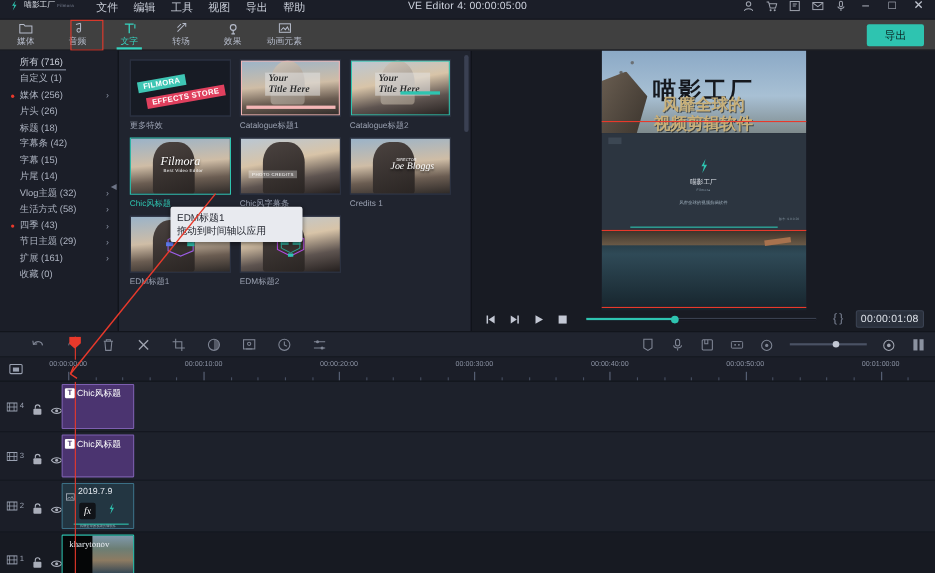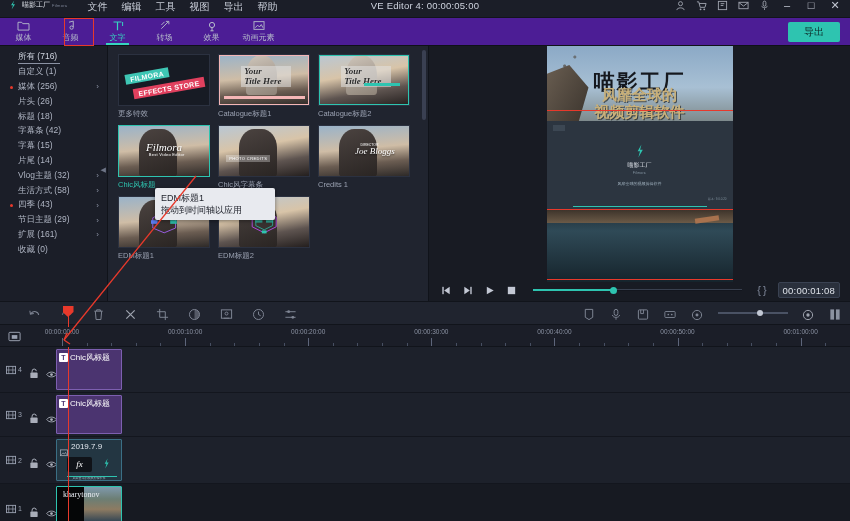--- a/index.html
+++ b/index.html
@@ -34,21 +34,21 @@
   }
   .win-right {
     margin-left: auto; display: flex; align-items: center; gap: 10px;
     padding-right: 8px; position: relative; z-index: 2;
   }
   .win-ico { width: 11px; height: 11px; opacity: .8; }
   .win-ico svg { display: block; }
   .winbtn { font-size: 11px; color: #c0c5d0; width: 14px; text-align: center; line-height: 11px;}
   
   .toolbar {
-    height: 28px; background: #4c1d95; display: flex; align-items: center;
+    height: 28px; background: #404040; display: flex; align-items: center;
     border-bottom: 1px solid #0f1119; position: relative;
   }
   .tool-tab {
     width: 47px; height: 28px; display: flex; flex-direction: column;
     align-items: center; justify-content: center; gap: 1px;
     font-size: 8px; color: #b6bccb; cursor: default; position: relative;
   }
   .tool-tab .ti { height: 11px; display: flex; align-items: center; }
   .tool-tab.active { color: #36d4c0; }
   .tool-tab.active .ul {
@@ -320,21 +320,21 @@
   }
   .clip-text .cl { font-size: 8px; color: #fff; white-space: nowrap; }
   .clip-img {
     background: #233642; border: 1px solid #3b6f85;
   }
   .clip-img .hdr { display:flex; align-items:center; gap:3px; padding:2px 3px; }
   .clip-img .dateico { width:8px; height:8px; opacity:.8; }
   .clip-img .dt { font-size: 8px; color: #e3e8ef; }
   .clip-img .mid { display:flex; align-items:center; justify-content:center; gap:10px; margin-top:2px; }
   .clip-img .fx {
-    width: 25px; height: 15px; background:#101318; color:#fff; font-size:9px;
+    width: 15px; height: 15px; background:#101318; color:#fff; font-size:9px;
     font-style: italic; font-family:"Liberation Serif",serif;
     display:flex; align-items:center; justify-content:center; border-radius:2px;
   }
   .clip-img .cap { font-size: 3px; color:#9fb0bd; text-align:center; margin-top:3px; }
   .clip-img .tealline { position:absolute; left:10px; right:4px; bottom:3px; height:1.5px; background:#2ec4b0;}
   .clip-vid { border: 1.5px solid #2ec4b0; background:#000; }
   .clip-vid .half-black { position:absolute; left:0; top:0; bottom:0; width:42%; background:#050607; }
   .clip-vid .half-img {
     position:absolute; right:0; top:0; bottom:0; width:58%;
     background: linear-gradient(180deg,#7f99ad 0%,#6c7e74 28%,#8d7b62 52%,#3a4a55 78%,#24323c 100%);

